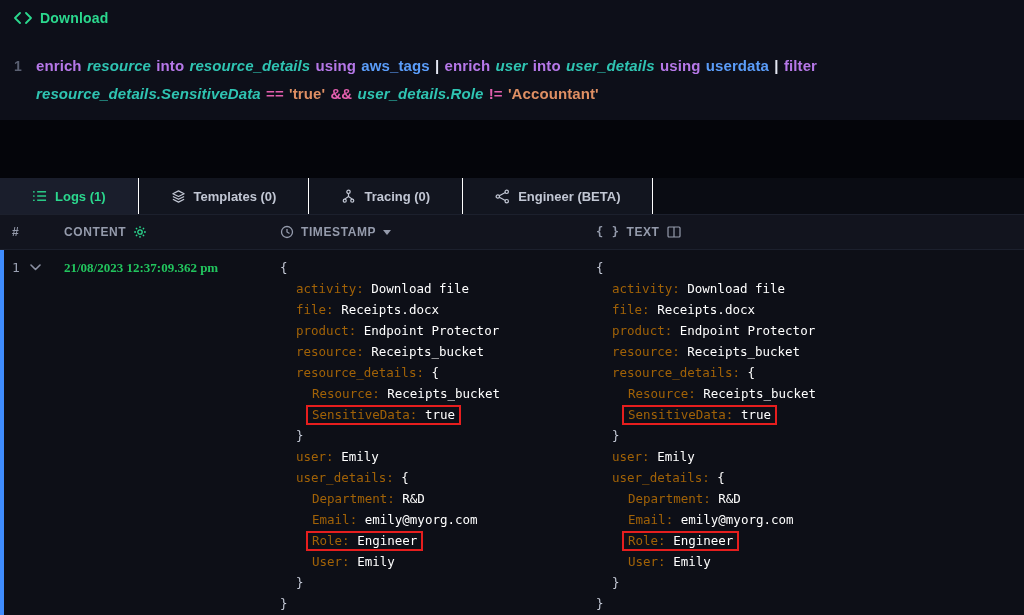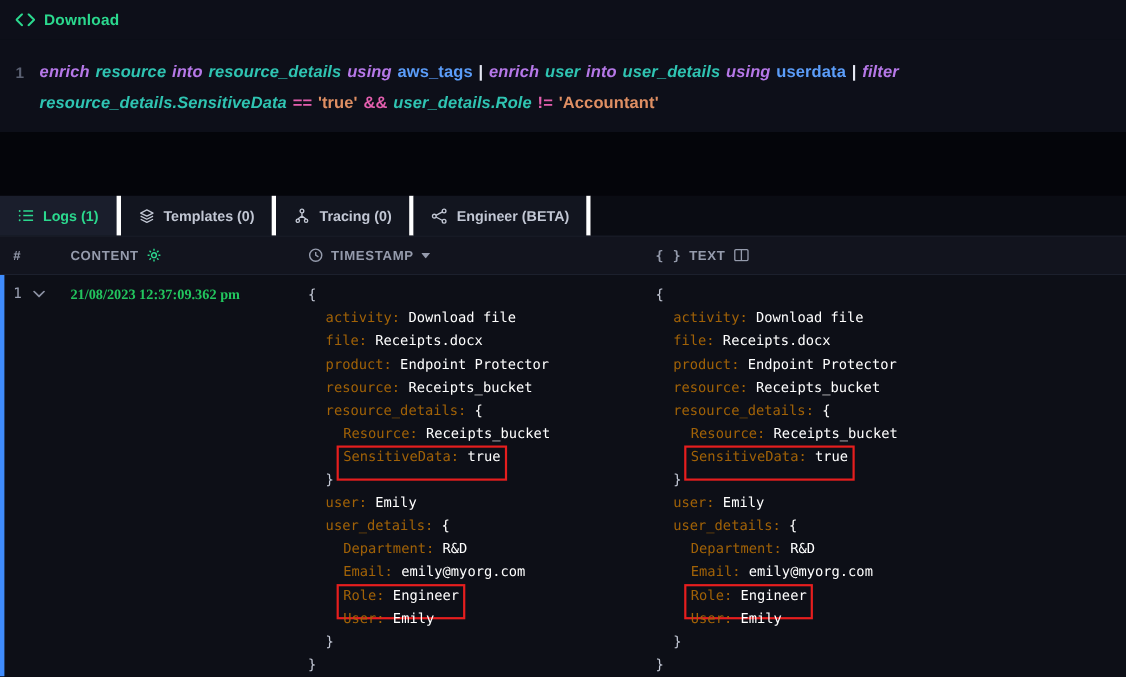--- a/index.html
+++ b/index.html
@@ -33,33 +33,33 @@
     padding:16px 14px 0 0;
   }
   .line-gutter{
     width:36px;flex:0 0 36px;text-align:center;color:#5a6072;
     font-size:14px;font-weight:600;line-height:28px;
   }
   .query-text{
     flex:1;font-size:15px;font-weight:600;line-height:28px;letter-spacing:.1px;
     word-spacing:1px;cursor:text;
   }
-  .tok-keyword{color:var(--syntax-keyword);font-style:italic;}
+  .tok-keyword{color:var(--syntax-keyword);}
   .tok-field{color:var(--syntax-field);font-style:italic;}
   .tok-table{color:var(--syntax-table);}
   .tok-pipe{color:var(--syntax-plain);}
   .tok-operator{color:var(--syntax-operator);}
   .tok-string{color:var(--syntax-string);}
   
   .band{height:58px;background:#04050a;}
   
   .tabbar{height:36px;display:flex;background:#0a0c13;}
   .tab{
-    display:flex;align-items:center;gap:8px;padding:0 16px;cursor:pointer;
-    background:#12151f;border-right:4px solid #ffffff;color:#c2c7d4;
+    display:flex;align-items:center;gap:8px;padding:0 32px;cursor:pointer;
+    background:#12151f;border-right:1px solid #ffffff;color:#c2c7d4;
     font-size:13px;font-weight:600;
   }
   .tab.active{background:#1a1e2c;color:var(--accent-green);}
   .tab .ticon{display:flex;align-items:center;}
   .tab-filler{flex:1;background:#0a0c13;}
   
   .thead,.log-row{display:grid;grid-template-columns:52px 216px 316px 1fr;}
   .thead{
     height:36px;background:#12141e;align-items:center;
     border-top:1px solid #1c202d;border-bottom:1px solid #1c202d;
@@ -87,21 +87,21 @@
   }
   .jline{white-space:pre;height:21px;}
   .ind0{padding-left:0;}
   .ind1{padding-left:16px;}
   .ind2{padding-left:32px;}
   .jkey{color:#a16207;}
   .jval{color:#ffffff;font-weight:normal;}
   .jbrace{color:#c6cbd8;}
   .hlbox{
     display:inline-block;border:2px solid var(--highlight-red);
-    padding:0 4px;margin-left:-6px;height:32px;line-height:16px;
+    padding:0 4px;margin-left:-6px;height:20px;line-height:16px;
   }
 </style>
 </head>
 <body>
 
 <div class="topbar">
   <span class="logo-icon">
     <svg width="18" height="12" viewBox="0 0 18 12" fill="none" stroke="currentColor" stroke-width="1.8" stroke-linecap="round" stroke-linejoin="round">
         <path d="M6 1 L1 6 L6 11"></path>
         <path d="M12 1 L17 6 L12 11"></path>

